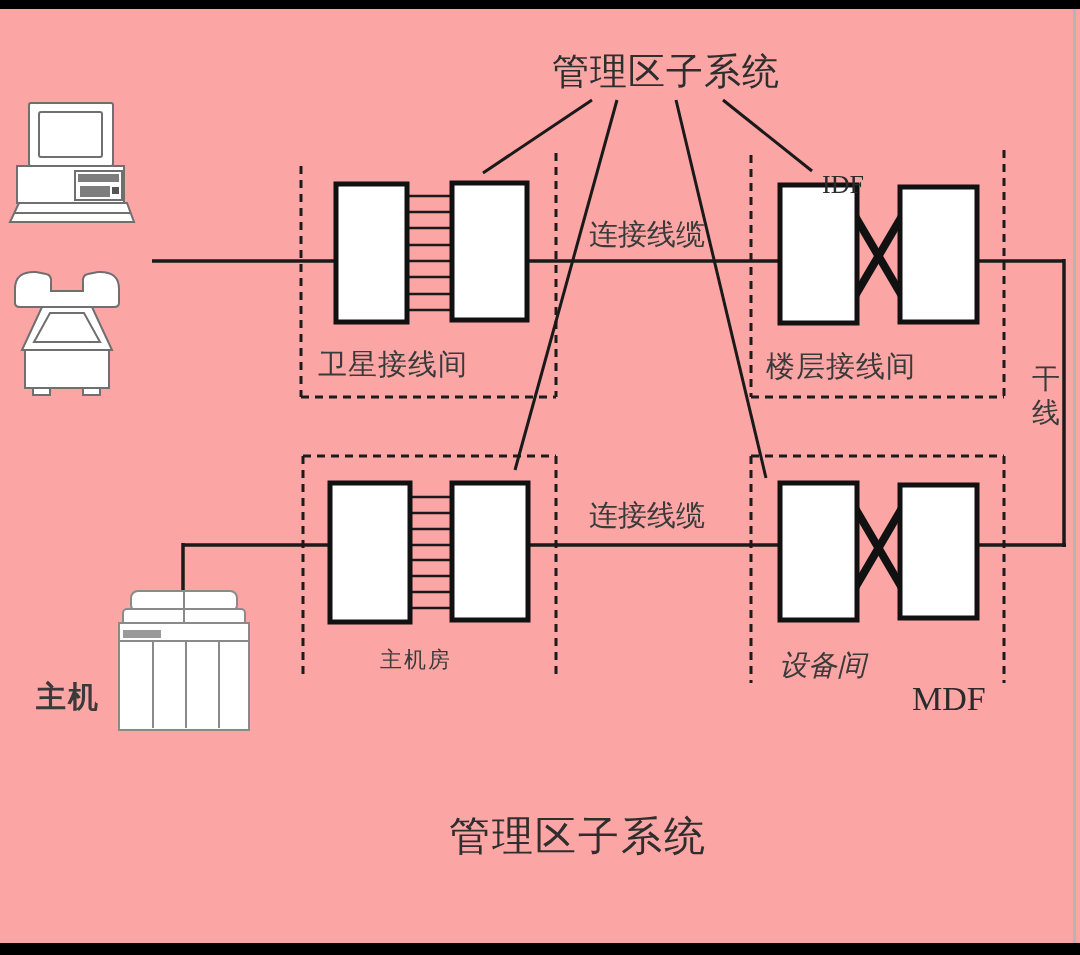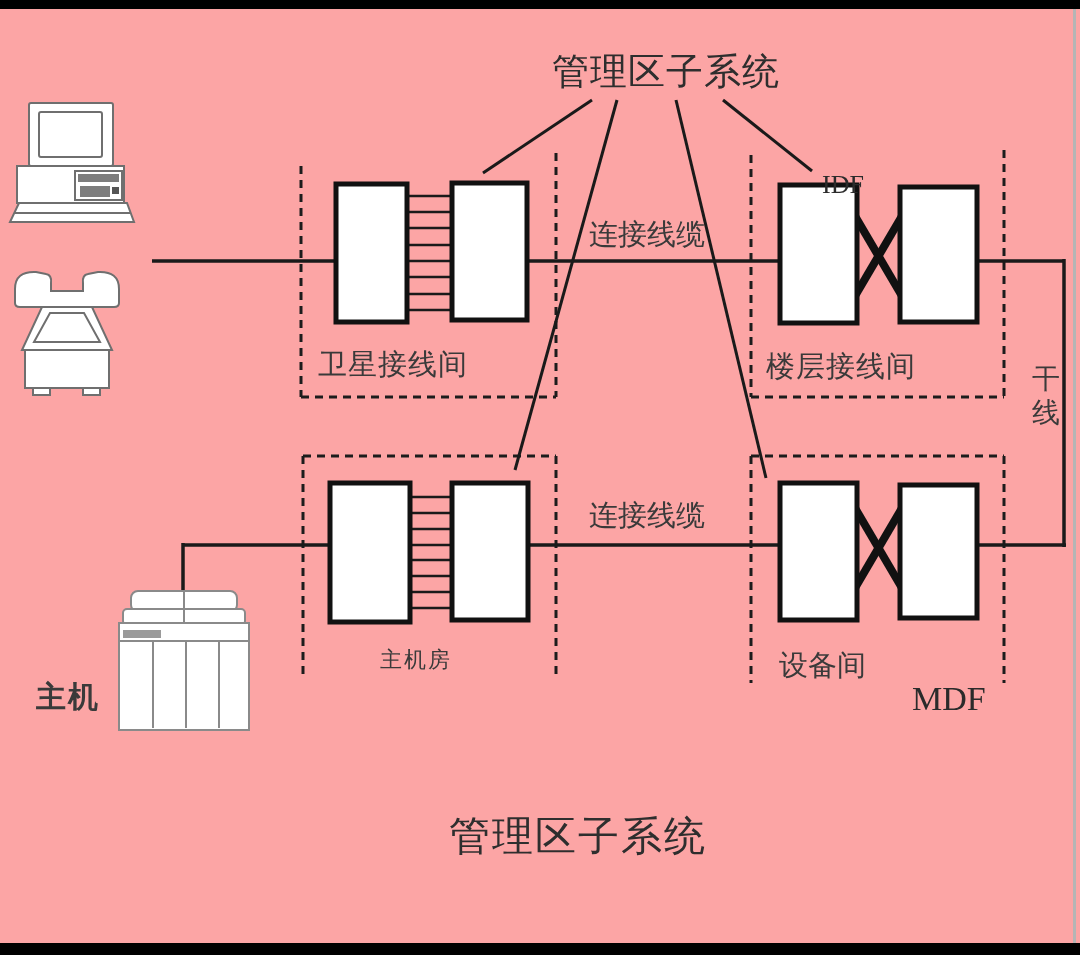--- a/index.html
+++ b/index.html
@@ -18,21 +18,21 @@
     font-family:"Liberation Serif","DejaVu Serif",serif;
   }
   .lbl.title-top{left:552px;top:52px;font-size:37px;letter-spacing:1px;color:#2e2e2e;}
   .lbl.cable-top{left:589px;top:219px;font-size:29px;}
   .lbl.satellite{left:318px;top:349px;font-size:29px;letter-spacing:1px;}
   .lbl.idf{left:822px;top:142px;font-size:26px;color:#2b2b2b;margin-top:29px;}
   .lbl.floor{left:766px;top:351px;font-size:29px;letter-spacing:1px;}
   .lbl.trunk{left:1032px;top:364px;font-size:28px;display:flex;flex-direction:column;gap:3px;align-items:center;}
   .lbl.host-room{left:380px;top:648px;font-size:22px;letter-spacing:2px;}
   .lbl.cable-bottom{left:589px;top:500px;font-size:29px;}
-  .lbl.equipment{left:779px;top:650px;font-size:29px;}
+  .lbl.equipment{left:779px;top:650px;font-size:29px;font-style:italic;}
   .lbl.mdf{left:912px;top:680px;font-size:34px;color:#2b2b2b;}
   .lbl.host{left:36px;top:680px;font-size:30px;letter-spacing:2px;font-weight:bold;}
   .lbl.caption{left:449px;top:814px;font-size:41px;letter-spacing:2px;color:#2e2e2e;}
 </style>
 </head>
 <body>
 
 <div class="canvas">
 
   <svg class="layer" viewBox="0 0 1080 955">

